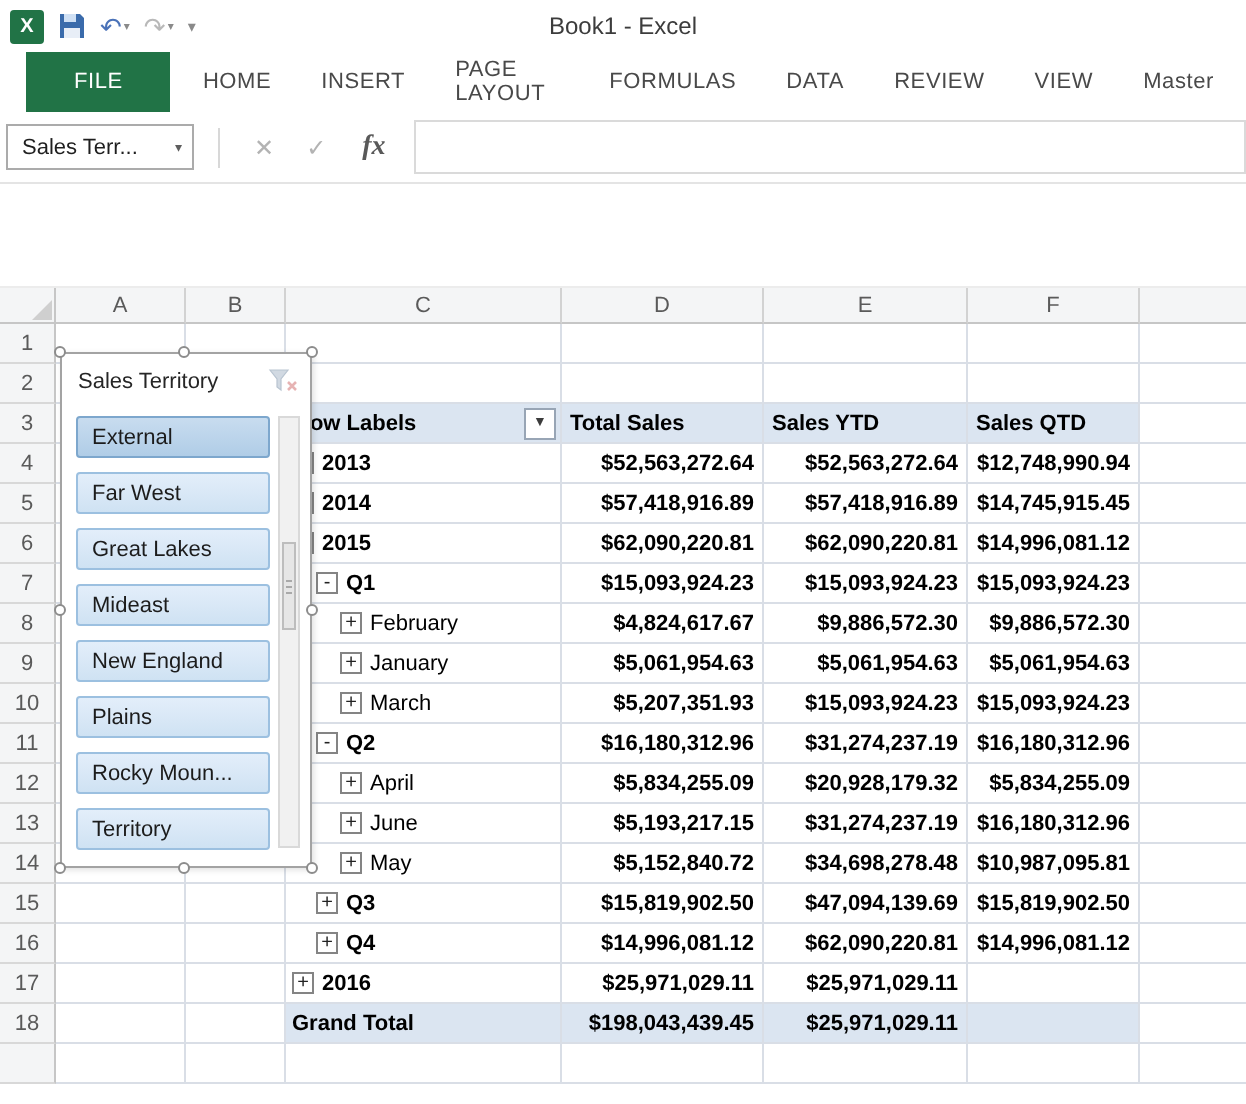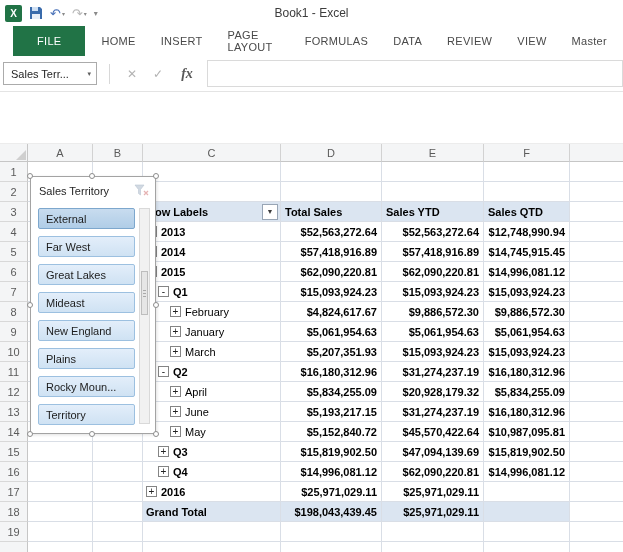--- a/index.html
+++ b/index.html
@@ -292,21 +292,21 @@
         </div>
         <div class="sheet-row">
           <div class="row-header">14</div>
           <div class="cell" style="width: 65px;"></div>
           <div class="cell" style="width: 50px;"></div>
           <div class="cell" style="width: 138px; padding-left: 27px;">
             <span class="toggle">+</span>
             <span>May</span>
           </div>
           <div class="cell pv-val" style="width: 101px;">$5,152,840.72</div>
-          <div class="cell pv-val" style="width: 102px;">$45,570,422.64</div>
+          <div class="cell pv-val" style="width: 102px;">$34,698,278.48</div>
           <div class="cell pv-val" style="width: 86px;">$10,987,095.81</div>
           <div class="cell" style="width: 81px;"></div>
         </div>
         <div class="sheet-row">
           <div class="row-header">15</div>
           <div class="cell" style="width: 65px;"></div>
           <div class="cell" style="width: 50px;"></div>
           <div class="cell" style="width: 138px; padding-left: 15px;">
             <span class="toggle">+</span>
             <span class="bold">Q3</span>
@@ -345,30 +345,20 @@
         <div class="sheet-row">
           <div class="row-header">18</div>
           <div class="cell" style="width: 65px;"></div>
           <div class="cell" style="width: 50px;"></div>
           <div class="cell pv-total" style="width: 138px; padding-left: 3px;">
             <span class="bold">Grand Total</span>
           </div>
           <div class="cell pv-val pv-total" style="width: 101px;">$198,043,439.45</div>
           <div class="cell pv-val pv-total" style="width: 102px;">$25,971,029.11</div>
           <div class="cell pv-val pv-total" style="width: 86px;"></div>
-          <div class="cell" style="width: 81px;"></div>
-        </div>
-        <div class="sheet-row">
-          <div class="row-header">19</div>
-          <div class="cell" style="width: 65px;"></div>
-          <div class="cell" style="width: 50px;"></div>
-          <div class="cell" style="width: 138px;"></div>
-          <div class="cell" style="width: 101px;"></div>
-          <div class="cell" style="width: 102px;"></div>
-          <div class="cell" style="width: 86px;"></div>
           <div class="cell" style="width: 81px;"></div>
         </div>
         <div class="sheet-row">
           <div class="row-header"></div>
           <div class="cell" style="width: 65px;"></div>
           <div class="cell" style="width: 50px;"></div>
           <div class="cell" style="width: 138px;"></div>
           <div class="cell" style="width: 101px;"></div>
           <div class="cell" style="width: 102px;"></div>
           <div class="cell" style="width: 86px;"></div>

